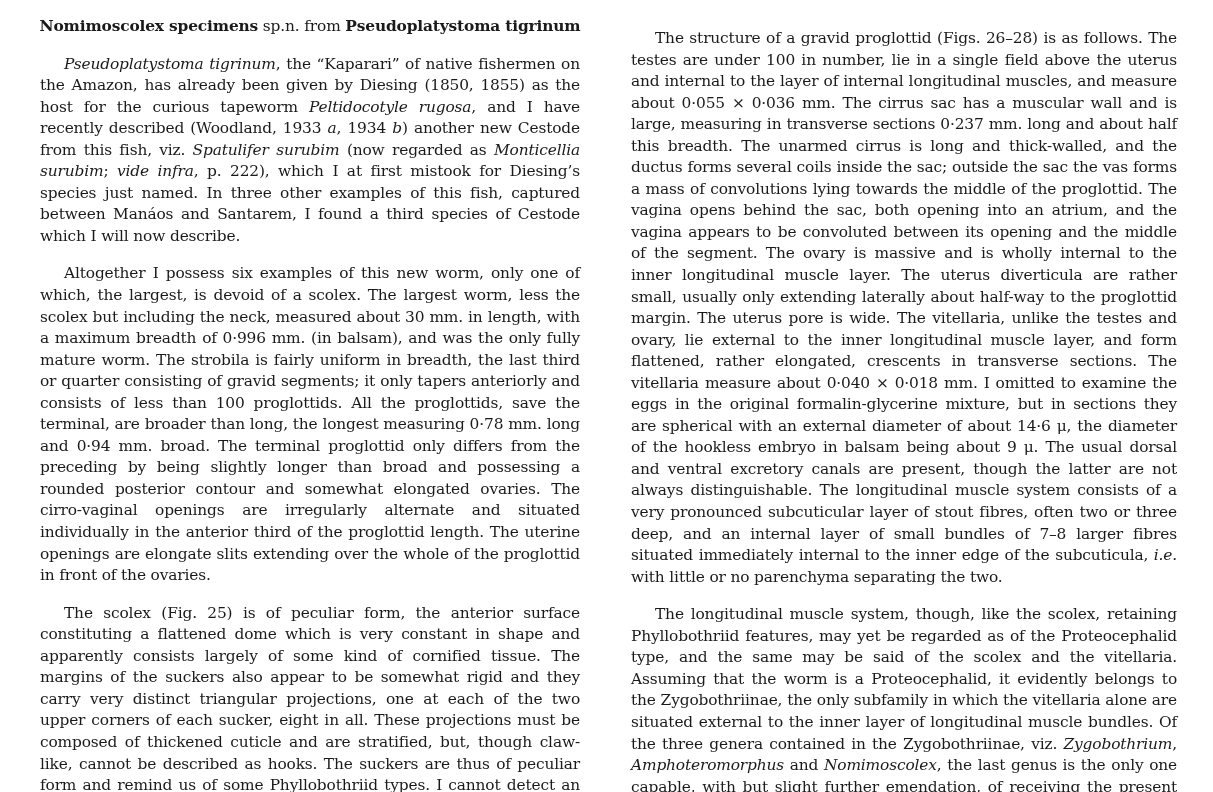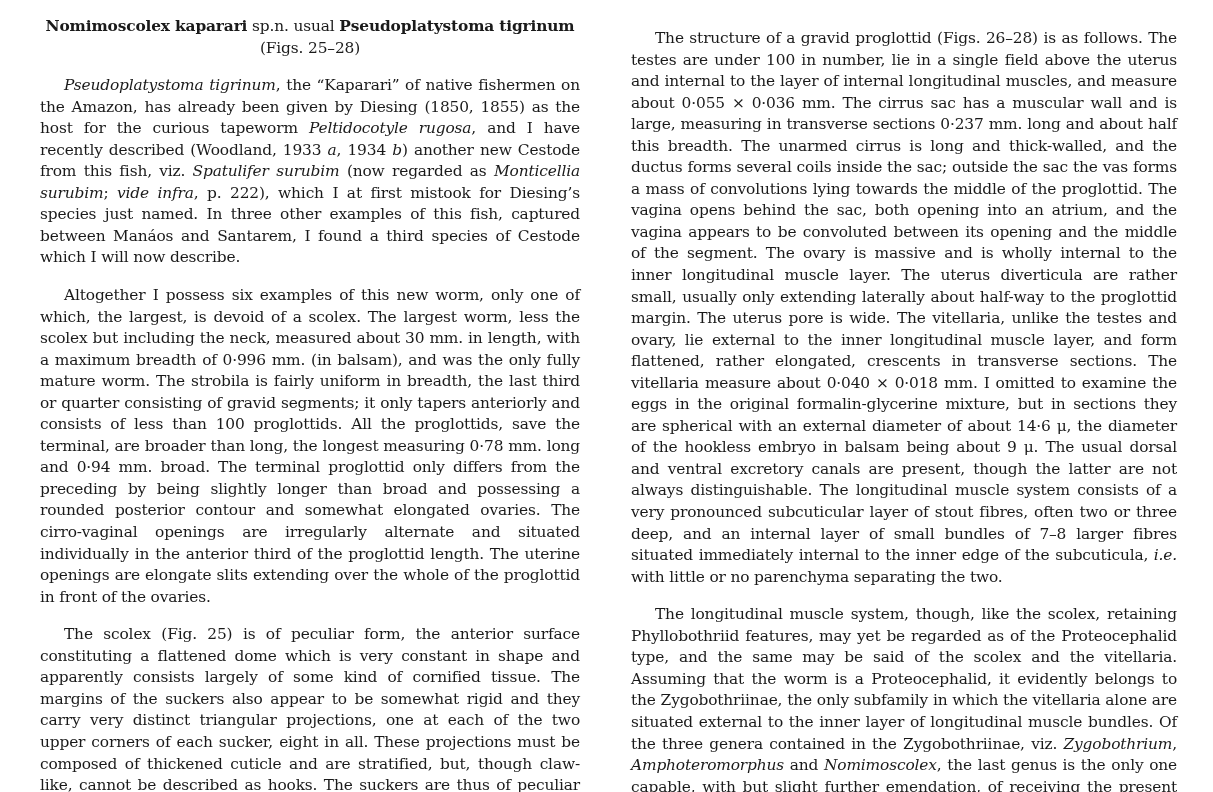--- a/index.html
+++ b/index.html
@@ -19,22 +19,21 @@
     .title { text-align: center; margin: 0; padding-top: 2px; font-weight: normal; font-size: 15.4px; }
     .title b { font-weight: bold; }
     .subtitle { text-align: center; margin: 0 0 2px 0; }
     p { margin: 16px; text-indent: 24px; }
     i { font-style: italic; }
   </style>
 </head>
 <body>
 
 <div class="col col-left">
-  <h1 class="title"><b>Nomimoscolex kaparari</b><span> sp.n. usual </span><b>Pseudoplatystoma tigrinum</b></h1>
-  <div class="subtitle">(Figs. 25–28)</div>
+  <h1 class="title"><b>Nomimoscolex specimens</b><span> sp.n. from </span><b>Pseudoplatystoma tigrinum</b></h1>
   <p><i>Pseudoplatystoma tigrinum</i><span>, the “Kaparari” of native fishermen on the Amazon, has already been given by Diesing (1850, 1855) as the host for the curious tapeworm </span><i>Peltidocotyle rugosa</i><span>, and I have recently described (Woodland, 1933 </span><i>a</i><span>, 1934 </span><i>b</i><span>) another new Cestode from this fish, viz. </span><i>Spatulifer surubim</i><span> (now regarded as </span><i>Monticellia surubim</i><span>; </span><i>vide infra</i><span>, p. 222), which I at first mistook for Diesing’s species just named.  In three other examples of this fish, captured between Manáos and Santarem, I found a third species of Cestode which I will now describe.</span></p>
   <p><span>Altogether I possess six examples of this new worm, only one of which, the largest, is devoid of a scolex. The largest worm, less the scolex but including the neck, measured about 30 mm. in length, with a maximum breadth of 0·996 mm. (in balsam), and was the only fully mature worm.  The strobila is fairly uniform in breadth, the last third or quarter consisting of gravid segments; it only tapers anteriorly and consists of less than 100 proglottids.  All the proglottids, save the terminal, are broader than long, the longest measuring 0·78 mm. long and 0·94 mm. broad. The terminal proglottid only differs from the preceding by being slightly longer than broad and possessing a rounded posterior contour and somewhat elongated ovaries.  The cirro-vaginal openings are irregularly alternate and situated individually in the anterior third of the proglottid length.  The uterine openings are elongate slits extending over the whole of the proglottid in front of the ovaries.</span></p>
   <p><span>The scolex (Fig. 25) is of peculiar form, the anterior surface constituting a flattened dome which is very constant in shape and apparently consists largely of some kind of cornified tissue. The margins of the suckers also appear to be somewhat rigid and they carry very distinct triangular projections, one at each of the two upper corners of each sucker, eight in all. These projections must be composed of thickened cuticle and are stratified, but, though claw-like, cannot be described as hooks.  The suckers are thus of peculiar form and remind us of some Phyllobothriid types.  I cannot detect an apical organ in my whole-mount preparations. The scolex (five specimens) is 0·28–0·33 mm. broad and 0·149–0·26 mm. long.  An unsegmented neck is present 0·83–1·16 mm. long and, immediately behind the scolex, is of the same breadth as the scolex base.</span></p>
 </div>
 
 <div class="col col-right">
   <p><span>The structure of a gravid proglottid (Figs. 26–28) is as follows. The testes are under 100 in number, lie in a single field above the uterus and internal to the layer of internal longitudinal muscles, and measure about 0·055 × 0·036 mm. The cirrus sac has a muscular wall and is large, measuring in transverse sections 0·237 mm. long and about half this breadth. The unarmed cirrus is long and thick-walled, and the ductus forms several coils inside the sac; outside the sac the vas forms a mass of convolutions lying towards the middle of the proglottid. The vagina opens behind the sac, both opening into an atrium, and the vagina appears to be convoluted between its opening and the middle of the segment. The ovary is massive and is wholly internal to the inner longitudinal muscle layer.  The uterus diverticula are rather small, usually only extending laterally about half-way to the proglottid margin.  The uterus pore is wide. The vitellaria, unlike the testes and ovary, lie external to the inner longitudinal muscle layer, and form flattened, rather elongated, crescents in transverse sections. The vitellaria measure about 0·040 × 0·018 mm.  I omitted to examine the eggs in the original formalin-glycerine mixture, but in sections they are spherical with an external diameter of about 14·6 μ, the diameter of the hookless embryo in balsam being about 9 μ.  The usual dorsal and ventral excretory canals are present, though the latter are not always distinguishable. The longitudinal muscle system consists of a very pronounced subcuticular layer of stout fibres, often two or three deep, and an internal layer of small bundles of 7–8 larger fibres situated immediately internal to the inner edge of the subcuticula, </span><i>i.e.</i><span> with little or no parenchyma separating the two.</span></p>
   <p><span>The longitudinal muscle system, though, like the scolex, retaining Phyllobothriid features, may yet be regarded as of the Proteocephalid type, and the same may be said of the scolex and the vitellaria.  Assuming that the worm is a Proteocephalid, it evidently belongs to the Zygobothriinae, the only subfamily in which the vitellaria alone are situated external to the inner layer of longitudinal muscle bundles.  Of the three genera contained in the Zygobothriinae, viz. </span><i>Zygobothrium</i><span>, </span><i>Amphoteromorphus</i><span> and </span><i>Nomimoscolex</i><span>, the last genus is the only one capable, with but slight further emendation, of receiving the present species—</span><i>N. kaparari</i><span>.  I am aware that the scolex of the present species differs widely from the scoleces of other species of this genus in possessing the shield-like end-piece and stiff lappets on the upper margins of the suckers, but I am averse to founding new genera solely on scolex characters unless these are very fundamental in nature.</span></p>
 </div>
 

